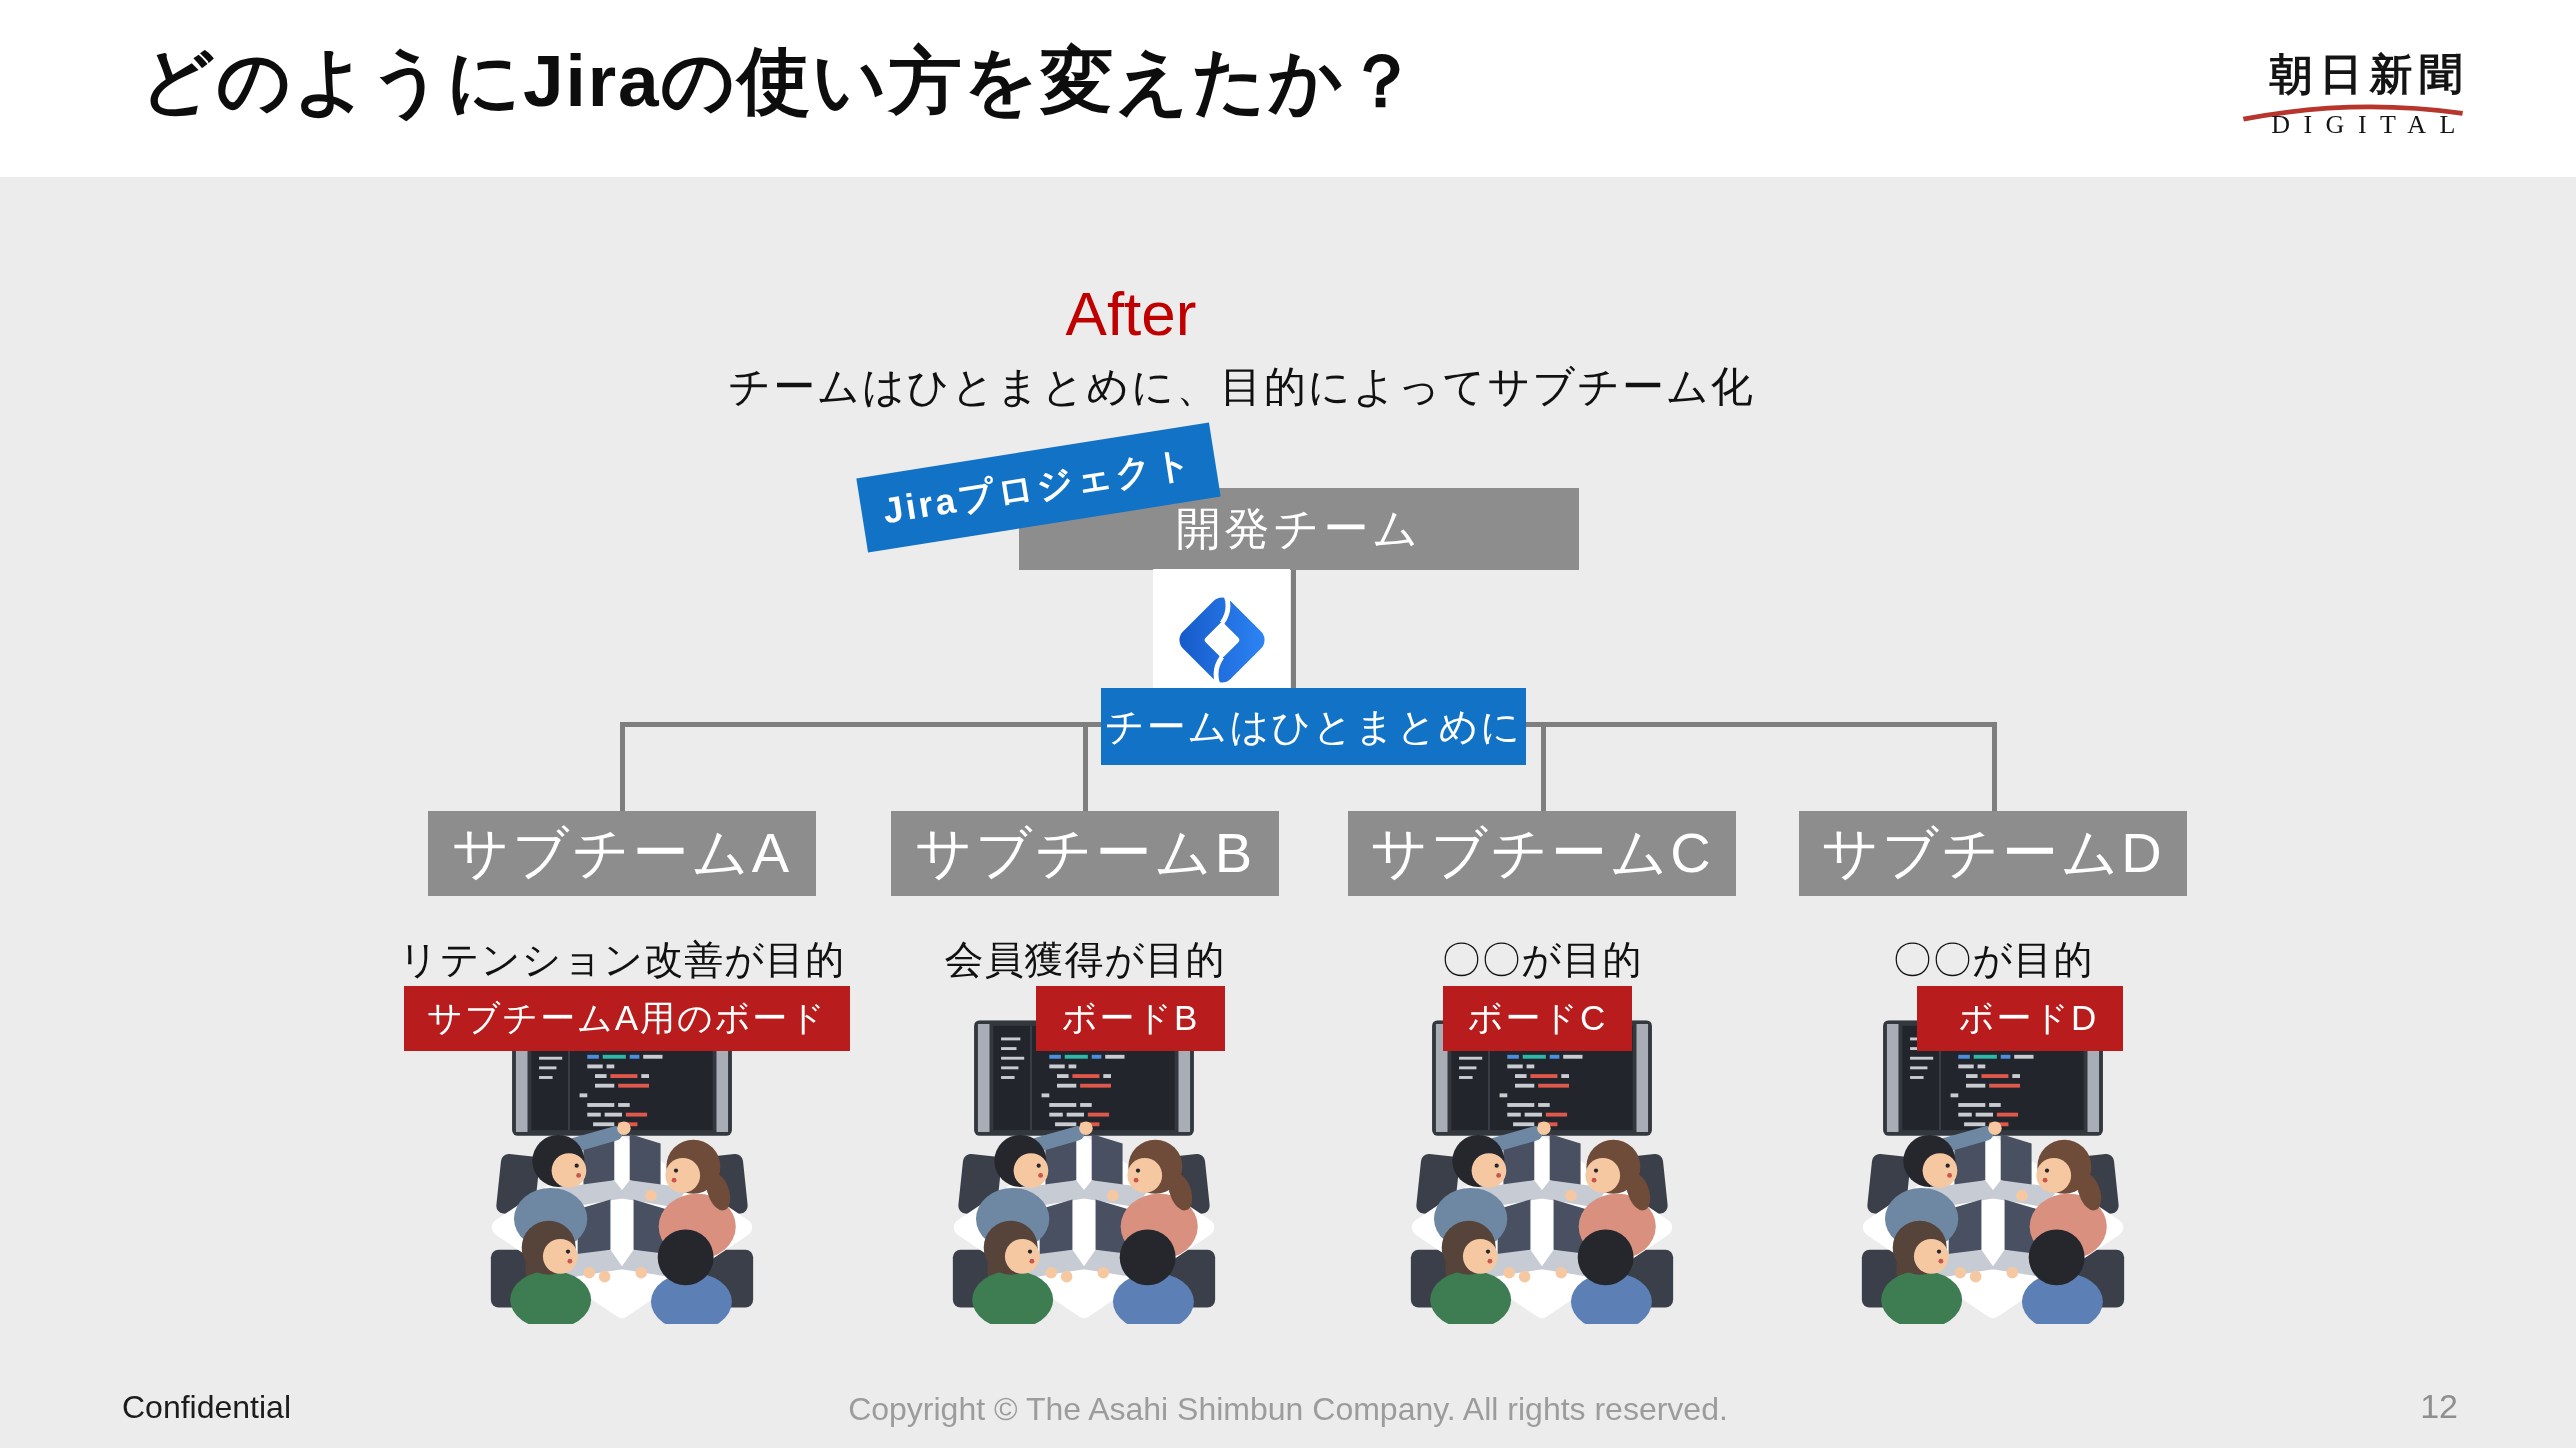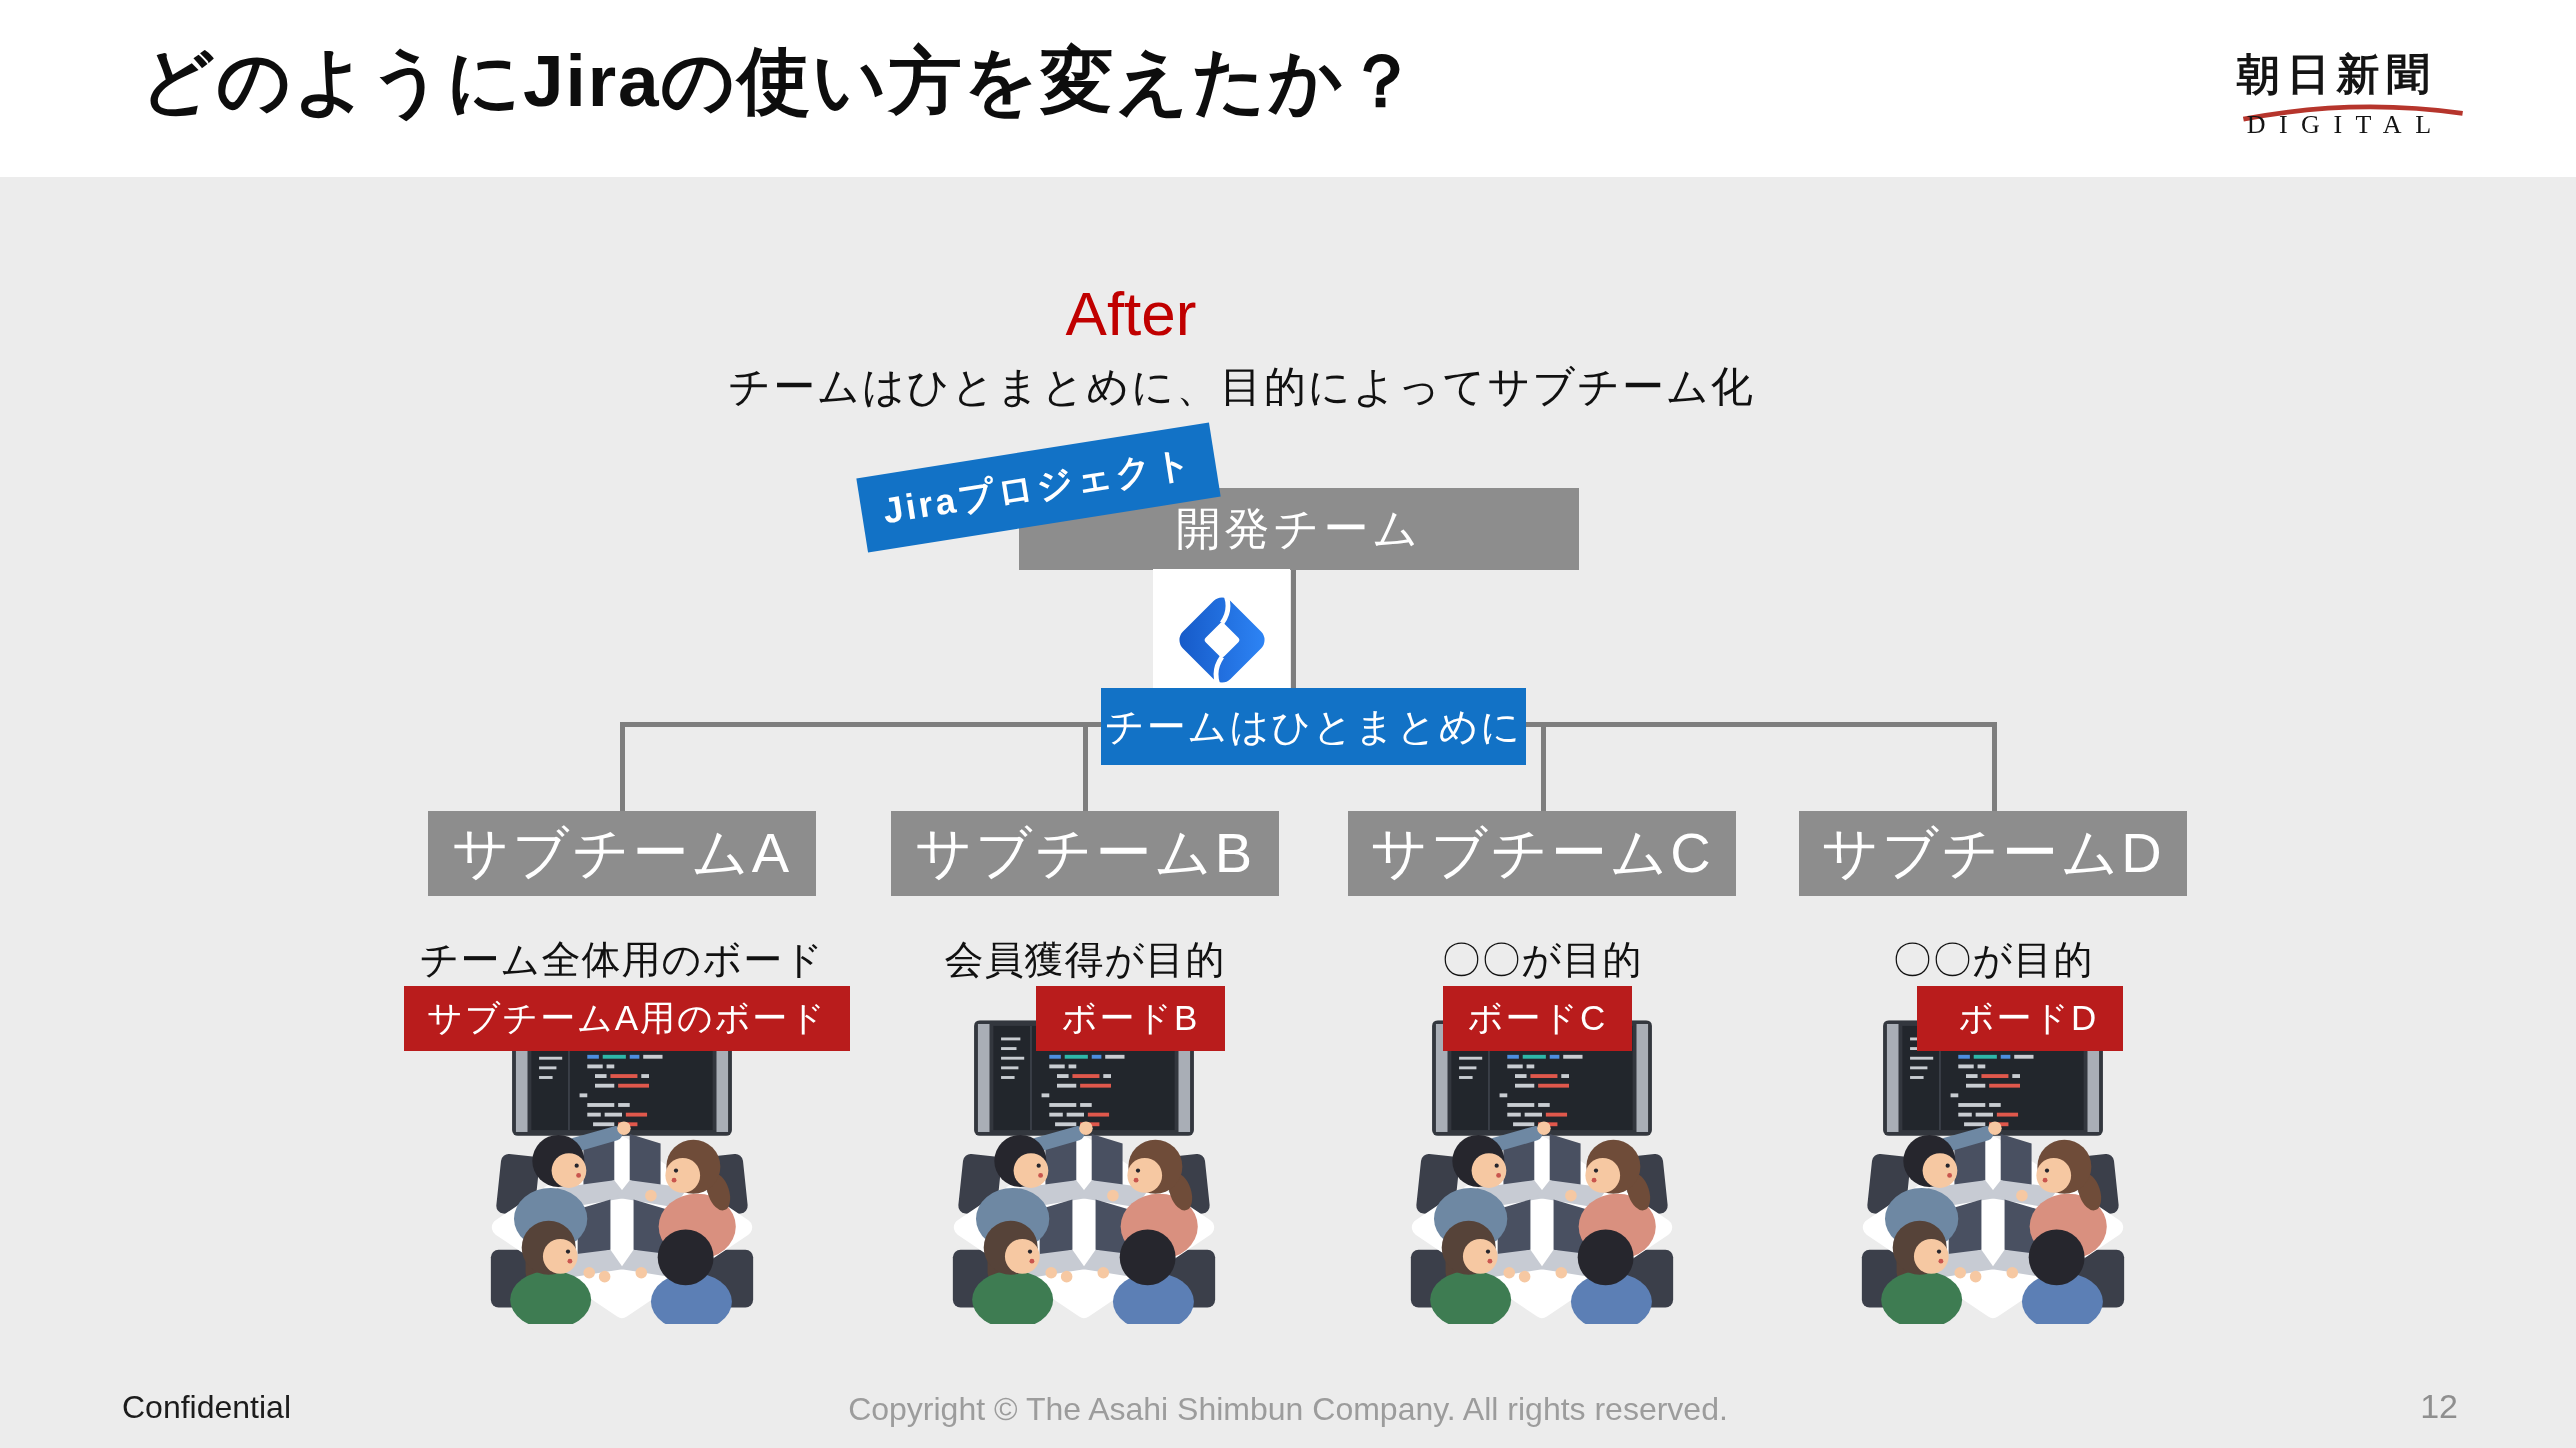--- a/index.html
+++ b/index.html
@@ -2,21 +2,21 @@
 <html><head>
 <meta charset="utf-8">
 <style>
   html,body{margin:0;padding:0;}
   body{font-family:"Liberation Sans","DejaVu Sans",sans-serif;background:#ECECEC;}
   .slide{position:relative;width:2576px;height:1449px;background:#ECECEC;overflow:hidden;}
 
   
   .header{position:absolute;left:0;top:0;width:2576px;height:177px;background:#FFFFFF;}
   .title{position:absolute;left:140px;top:33px;font-size:73px;font-weight:bold;color:#0d0d0d;letter-spacing:1.9px;white-space:nowrap;}
-  .logo{position:absolute;left:2237px;top:46px;width:232px;text-align:left;}
+  .logo{position:absolute;left:2237px;top:46px;width:232px;text-align:right;}
   .logo-kanji{font-family:"Liberation Serif","DejaVu Serif",serif;font-weight:bold;font-size:43px;color:#141414;letter-spacing:6.8px;white-space:nowrap;}
   .logo-arc{display:block;margin:-5.8px auto -13.5px auto;}
   .logo-sub{font-family:"Liberation Serif","DejaVu Serif",serif;font-size:26px;color:#141414;letter-spacing:13.5px;margin-left:9.7px;white-space:nowrap;}
 
   
   .after{position:absolute;left:0;top:278px;width:2262px;text-align:center;font-size:62px;color:#C00000;}
   .subtitle{position:absolute;left:0;top:359px;width:2483px;text-align:center;font-size:42px;color:#111;letter-spacing:1.9px;}
 
   
   .banner{position:absolute;left:860px;top:450px;width:357px;height:75px;background:#1272C6;color:#fff;
@@ -180,21 +180,21 @@
       <rect x="39" y="39" width="22" height="22" rx="3" transform="rotate(45 50 50)" fill="#FFFFFF"></rect>
     </svg>
   </div>
   <div class="rootboard">チームはひとまとめに</div>
 
   <div class="teambox" style="left:428px;">サブチームA</div>
   <div class="teambox" style="left:891px;">サブチームB</div>
   <div class="teambox" style="left:1348px;">サブチームC</div>
   <div class="teambox" style="left:1799px;">サブチームD</div>
 
-  <div class="purpose" style="left:371px;">チーム全体用のボード</div>
+  <div class="purpose" style="left:371px;">リテンション改善が目的</div>
   <div class="purpose" style="left:834px;">会員獲得が目的</div>
   <div class="purpose" style="left:1291px;">〇〇が目的</div>
   <div class="purpose" style="left:1742px;">〇〇が目的</div>
 
   <svg class="illustration" style="left:487px;" viewBox="0 0 280 315" width="270" height="304">
       <use href="#mobprog"></use>
     </svg>
   <svg class="illustration" style="left:949px;" viewBox="0 0 280 315" width="270" height="304">
       <use href="#mobprog"></use>
     </svg>

